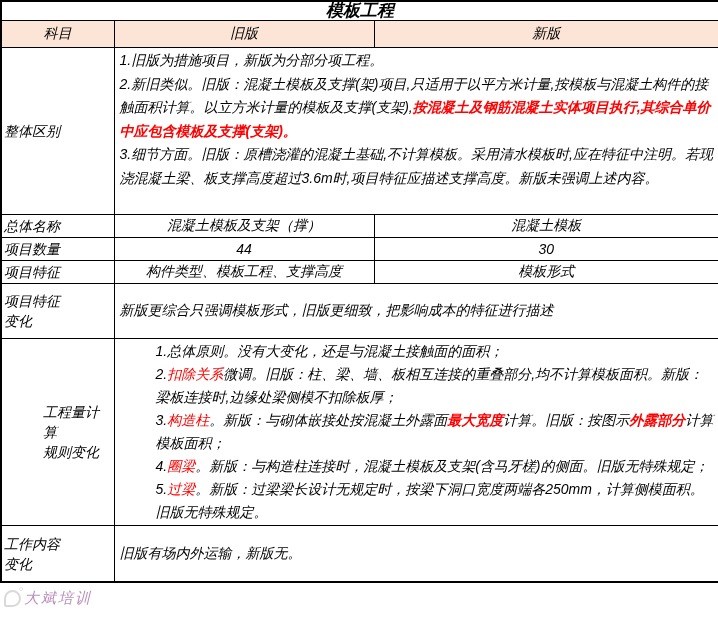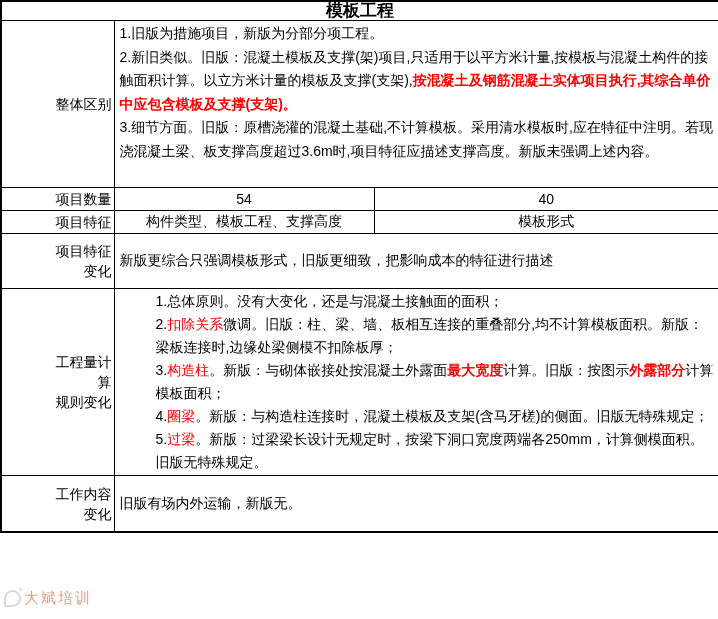--- a/index.html
+++ b/index.html
@@ -5,21 +5,21 @@
   html, body {
     margin: 0;
     padding: 0;
     background: #ffffff;
     width: 718px;
     height: 619px;
     overflow: hidden;
     font-family: "Liberation Sans", sans-serif;
     color: #000000;
   }
-  .page { position: relative; width: 718px; height: 619px; }
+  .page { position: relative; width: 718px; height: 619px; font-style: italic; }
 
   table.cmp {
     width: 718px;
     table-layout: fixed;
     border-collapse: collapse;
     border: 2px solid #000000;
   }
   td {
     border: 1px solid #000000;
     font-size: 14px;
@@ -38,21 +38,21 @@
     line-height: 18px;
     padding: 0;
   }
   .header-row td {
     height: 26px;
     background: #fce4d6;
     text-align: center;
     padding: 0;
   }
   td.label {
-    text-align: right;
+    text-align: left;
     white-space: pre-line;
     line-height: 20px;
     padding: 0 2px;
   }
   td.content {
     padding: 1px 4px 1px 5px;
     text-align: left;
   }
   td.center { text-align: center; padding: 0 2px; }
   td.top { vertical-align: top; margin-top: 14px; }
@@ -74,21 +74,21 @@
   .itemname-old { line-height: 22px; }
   .itemname-new { line-height: 23px; }
 
   .watermark {
     position: absolute;
     left: 4px;
     top: 589px;
     display: flex;
     align-items: center;
     gap: 3px;
-    color: #c2410c;
+    color: #701a75;
     opacity: 0.5;
     font-size: 15px;
     letter-spacing: 2px;
     pointer-events: none;
   }
   .wm-badge {
     display: inline-block;
     width: 13px;
     height: 13px;
     border: 2px solid #b5b5b5;
@@ -113,35 +113,45 @@
         <col class="c1">
         <col class="c2">
         <col class="c3">
       </colgroup>
 
     <tbody>
         <tr class="title-row">
       <td colspan="3">模板工程</td>
     </tr>
 
+    <tr class="header-row">
+      <td>科目</td>
+      <td>旧版</td>
+      <td>新版</td>
+    </tr>
 
     <tr class="r-overall">
       <td class="label">整体区别</td>
       <td colspan="2" class="content top">
         <div class="para"><span>1.旧版为措施项目，新版为分部分项工程。</span></div>
         <div class="para"><span>2.新旧类似。旧版：混凝土模板及支撑(架)项目,只适用于以平方米计量,按模板与混凝土构件的接触面积计算。以立方米计量的模板及支撑(支架),</span><span class="seg-redbold">按混凝土及钢筋混凝土实体项目执行,其综合单价中应包含模板及支撑(支架)。</span></div>
         <div class="para"><span>3.细节方面。旧版：原槽浇灌的混凝土基础,不计算模板。采用清水模板时,应在特征中注明。若现浇混凝土梁、板支撑高度超过3.6m时,项目特征应描述支撑高度。新版未强调上述内容。</span></div>
       </td>
     </tr>
 
+    <tr class="r-name">
+      <td class="label">总体名称</td>
+      <td class="center">混凝土模板及支架（撑）</td>
+      <td class="center">混凝土模板</td>
+    </tr>
 
     <tr class="r-count">
       <td class="label">项目数量</td>
-      <td class="center">54</td>
-      <td class="center">40</td>
+      <td class="center">44</td>
+      <td class="center">30</td>
     </tr>
 
 
     <tr class="r-feature">
       <td class="label">项目特征</td>
       <td class="center">构件类型、模板工程、支撑高度</td>
       <td class="center">模板形式</td>
     </tr>
 
     <tr class="r-featchange">

